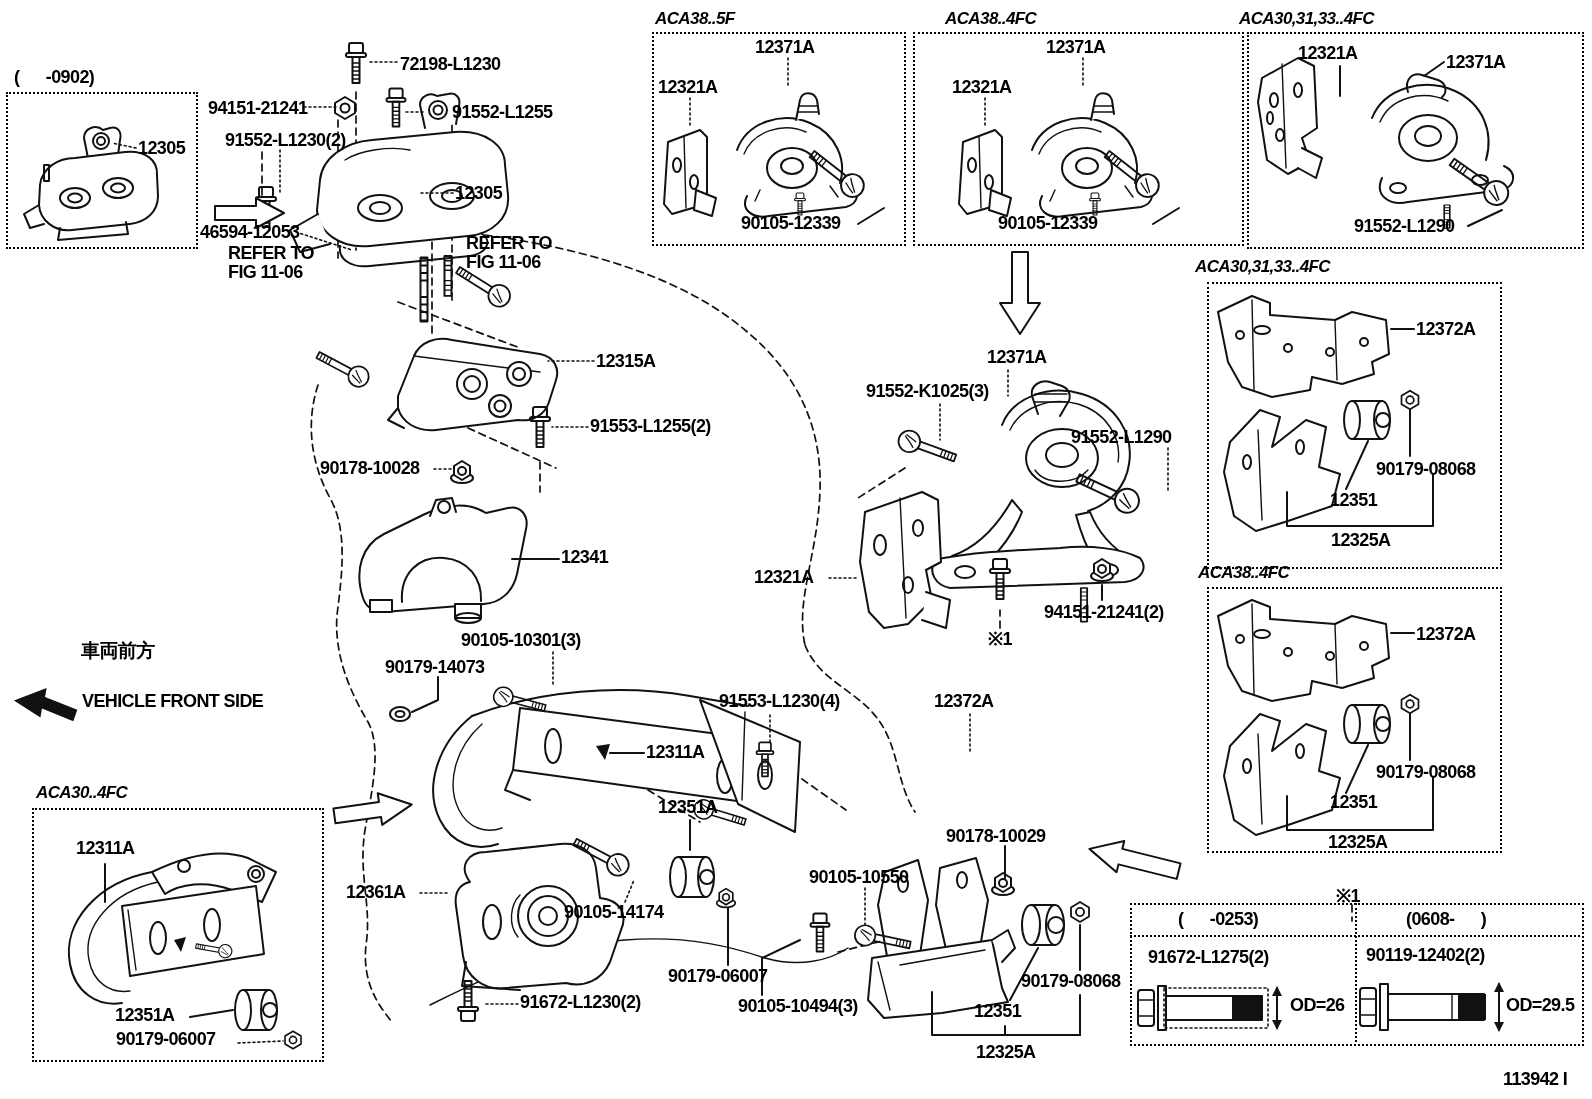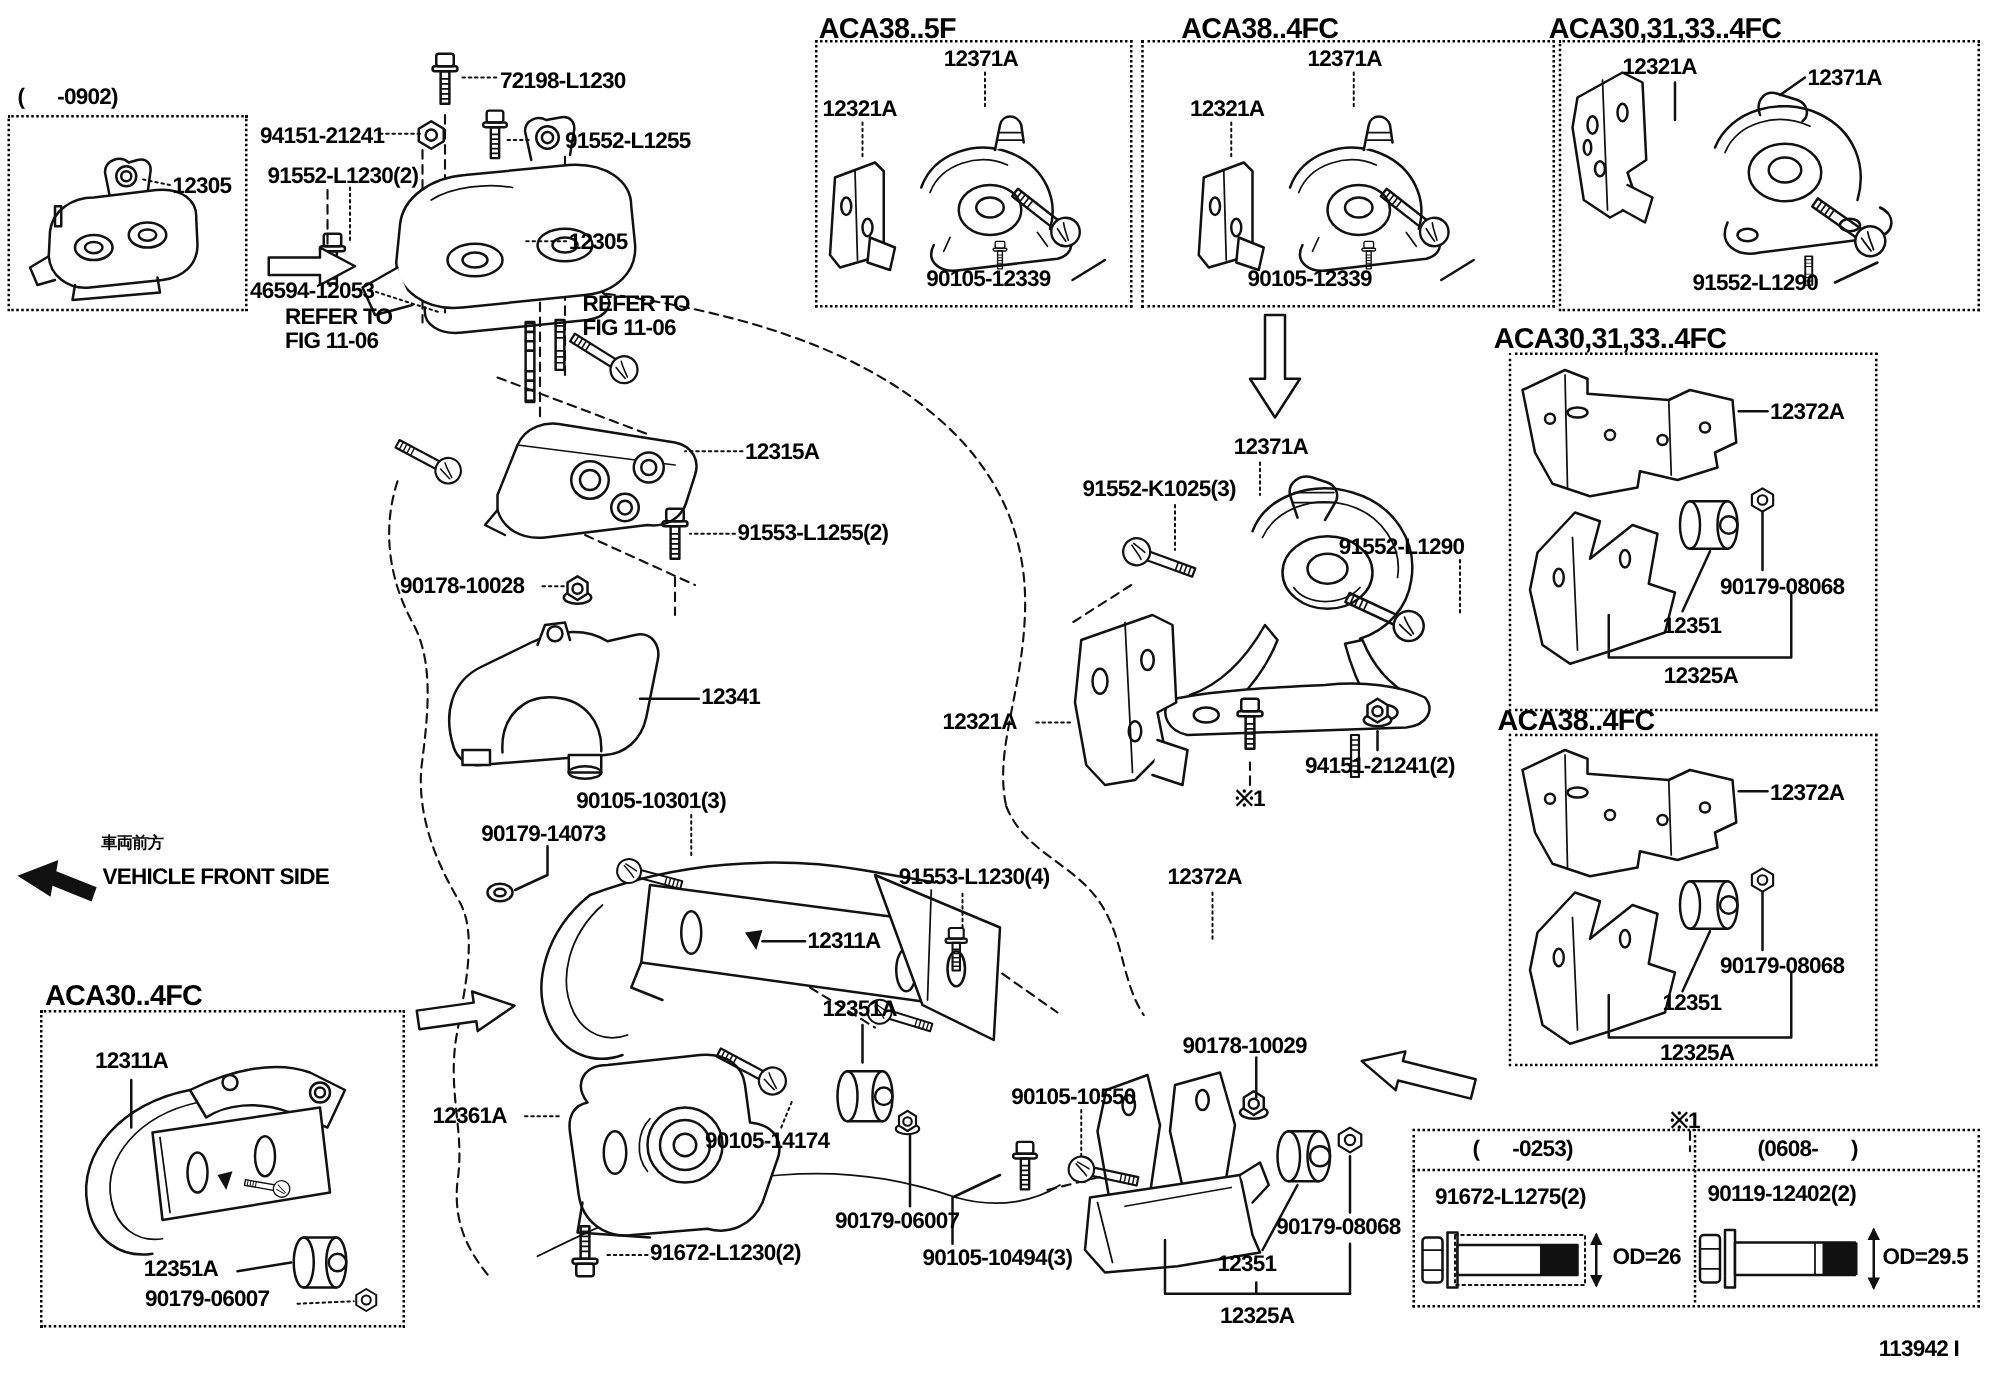--- a/index.html
+++ b/index.html
@@ -1,20 +1,20 @@
 <!DOCTYPE html>
 <html><head>
 <meta charset="utf-8">
 <style>
   html,body{margin:0;padding:0;background:#fff;}
   #stage{position:relative;width:1592px;height:1099px;background:#fff;overflow:hidden;
          font-family:"Liberation Sans",sans-serif;}
   .cl{position:absolute;font:bold 18px/1.06 "Liberation Sans",sans-serif;
       letter-spacing:-0.6px;color:#000;white-space:pre;}
-  .sm{font-size:23px;}
+  .sm{font-size:17px;font-style:italic;}
   .ibox{position:absolute;border:2px dotted #000;}
   .vline{position:absolute;border-left:2px dotted #000;}
   .hline{position:absolute;border-top:2px dotted #000;}
   svg{position:absolute;left:0;top:0;}
   .st path,.st line,.st polyline,.st circle,.st ellipse,.st rect,.st polygon{
       stroke:#111;fill:none;stroke-width:2;stroke-linecap:round;stroke-linejoin:round;}
   .st .dot{stroke-dasharray:2 3;stroke-width:1.6;}
   .st .dash{stroke-dasharray:7 5;stroke-width:1.7;}
   .st .thin{stroke-width:1.4;}
   .st .fw{fill:#fff;}
@@ -413,21 +413,21 @@
 
   <div class="ibox" style="left:1130px;top:903px;width:450px;height:139px"></div>
   <div class="vline" style="left:1355px;top:903px;height:139px"></div>
   <div class="hline" style="left:1130px;top:935px;width:450px"></div>
 
   <div class="cl" style="left:14px;top:68px">(      -0902)</div>
   <div class="cl" style="left:138px;top:139px">12305</div>
   <div class="cl" style="left:400px;top:55px">72198-L1230</div>
   <div class="cl" style="left:208px;top:99px">94151-21241</div>
   <div class="cl" style="left:452px;top:103px">91552-L1255</div>
-  <div class="cl" style="left:214px;top:131px">91552-L1230(2)</div>
+  <div class="cl" style="left:225px;top:131px">91552-L1230(2)</div>
   <div class="cl" style="left:455px;top:184px">12305</div>
   <div class="cl" style="left:200px;top:223px">46594-12053</div>
   <div class="cl" style="left:228px;top:244px">REFER TO
 FIG 11-06</div>
   <div class="cl" style="left:466px;top:234px">REFER TO
 FIG 11-06</div>
   <div class="cl" style="left:596px;top:352px">12315A</div>
   <div class="cl" style="left:590px;top:417px">91553-L1255(2)</div>
   <div class="cl" style="left:320px;top:459px">90178-10028</div>
   <div class="cl" style="left:561px;top:548px">12341</div>
@@ -447,21 +447,21 @@
   <div class="cl" style="left:520px;top:993px">91672-L1230(2)</div>
   <div class="cl" style="left:738px;top:997px">90105-10494(3)</div>
   <div class="cl" style="left:719px;top:692px">91553-L1230(4)</div>
   <div class="cl" style="left:934px;top:692px">12372A</div>
   <div class="cl" style="left:946px;top:827px">90178-10029</div>
   <div class="cl" style="left:809px;top:868px">90105-10550</div>
   <div class="cl" style="left:1021px;top:972px">90179-08068</div>
   <div class="cl" style="left:974px;top:1002px">12351</div>
   <div class="cl" style="left:976px;top:1043px">12325A</div>
 
-  <div class="cl" style="left:81px;top:667px;font-size:13px">車両前方</div>
+  <div class="cl" style="left:81px;top:641px;font-size:19px">車両前方</div>
   <div class="cl" style="left:82px;top:692px">VEHICLE FRONT SIDE</div>
 
   <div class="cl sm" style="left:655px;top:10px">ACA38..5F</div>
   <div class="cl" style="left:755px;top:38px">12371A</div>
   <div class="cl" style="left:658px;top:78px">12321A</div>
   <div class="cl" style="left:741px;top:214px">90105-12339</div>
 
   <div class="cl sm" style="left:945px;top:10px">ACA38..4FC</div>
   <div class="cl" style="left:1046px;top:38px">12371A</div>
   <div class="cl" style="left:952px;top:78px">12321A</div>

